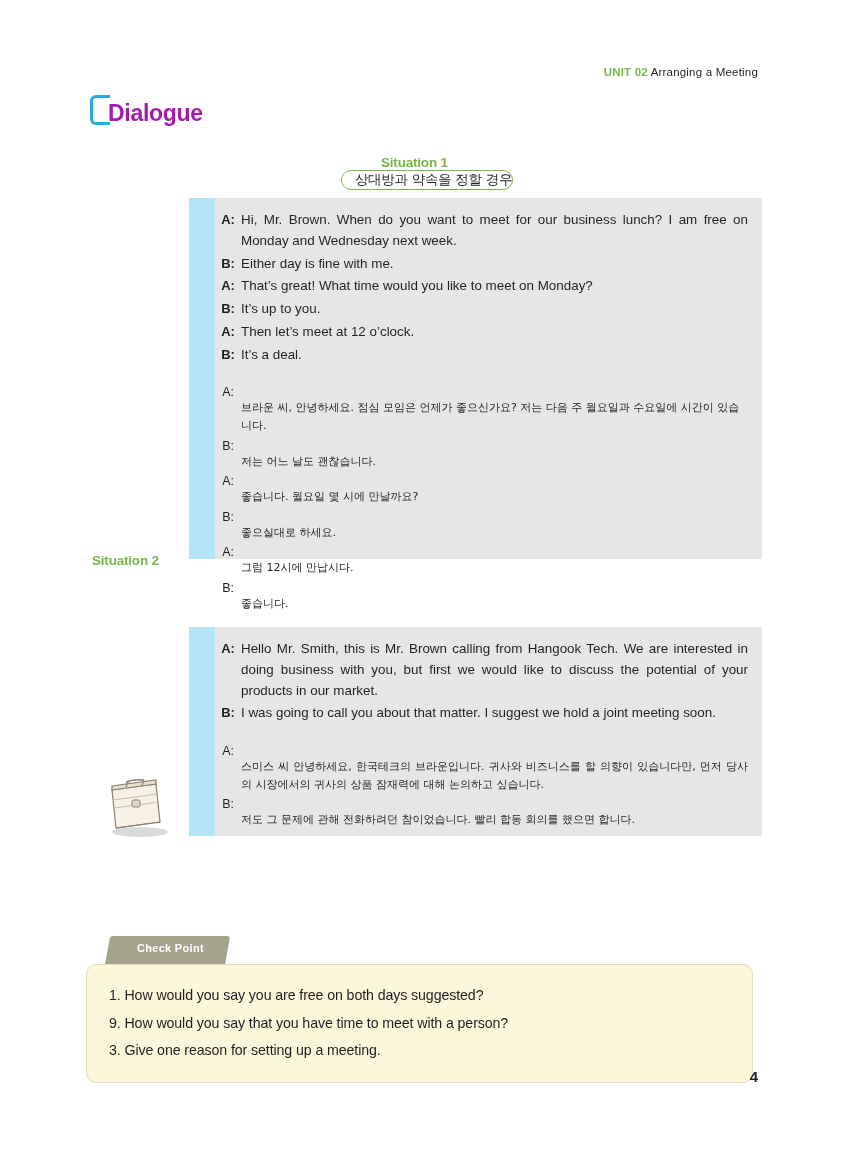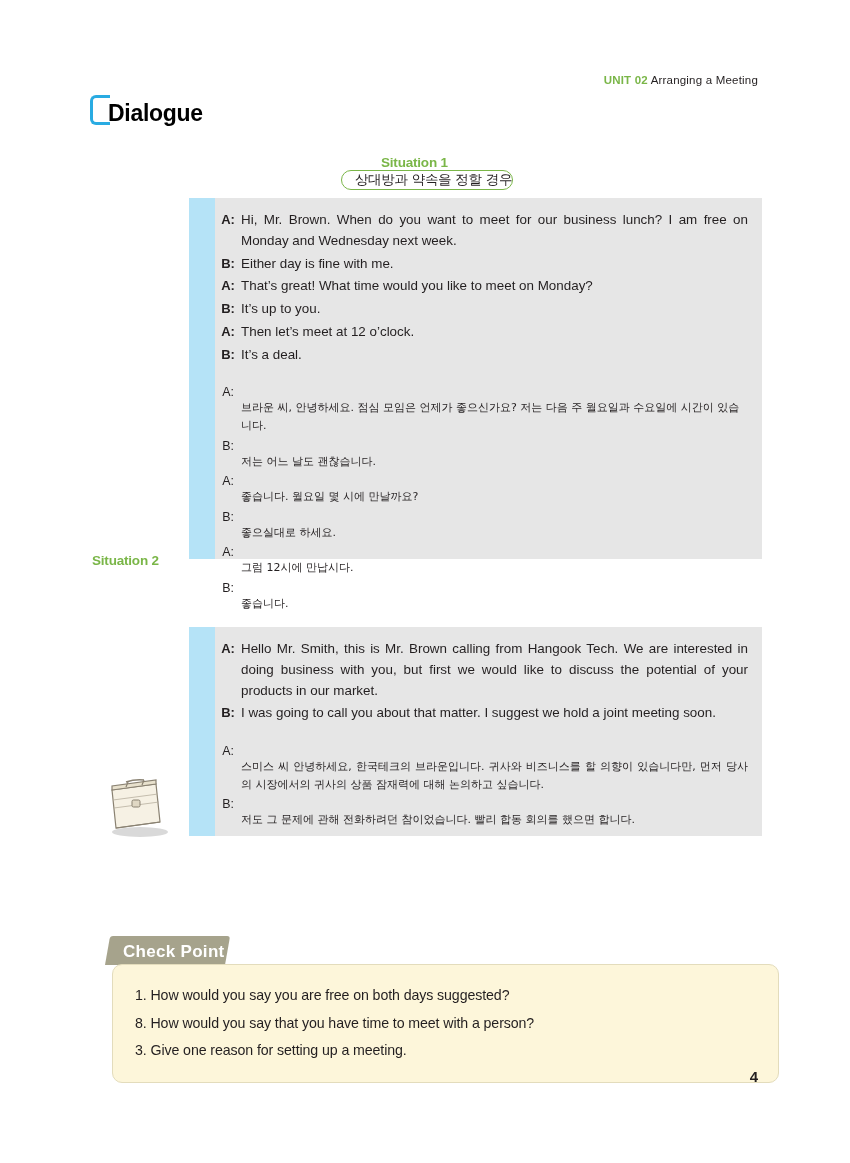--- a/index.html
+++ b/index.html
@@ -18,21 +18,21 @@
   .page {
     position: relative;
     width: 850px;
     height: 1163px;
     box-sizing: border-box;
   }
 
   
   .header {
     position: absolute;
-    top: 74px;
+    top: 66px;
     right: 92px;
     font-size: 11.5px;
     letter-spacing: 0.2px;
     white-space: nowrap;
   }
   .header .unit {
     color: #7ab648;
     font-weight: bold;
     font-size: 11.5px;
   }
@@ -55,21 +55,21 @@
     border: 3px solid #29abe2;
     border-right: none;
     border-radius: 6px 0 0 6px;
     box-sizing: border-box;
     margin-right: -2px;
     margin-bottom: 2px;
   }
   .dialogue-title {
     font-size: 23px;
     font-weight: bold;
-    color: #000000;
+    color: #a21caf;
     letter-spacing: -0.3px;
     line-height: 1;
     padding-bottom: 2px;
   }
 
   
   .situation-row {
     position: absolute;
     left: 92px;
     width: 670px;
@@ -186,30 +186,30 @@
     top: 0;
     width: 120px;
     height: 29px;
     background: #a6a38c;
     border-radius: 3px 3px 0 0;
     transform: skewX(-10deg);
     transform-origin: bottom left;
   }
   .checkpoint-tab .tab-text {
     position: absolute;
-    left: 18px;
+    left: 32px;
     top: 6px;
-    font-size: 17px;
+    font-size: 11px;
     font-weight: bold;
     color: #ffffff;
     letter-spacing: 0.3px;
   }
   .checkpoint-box {
     position: absolute;
-    left: 112px;
+    left: 86px;
     top: 964px;
     width: 667px;
     background: #fdf6da;
     border: 1px solid #e3dcbc;
     border-radius: 10px;
     box-sizing: border-box;
     padding: 17px 32px 17px 22px;
   }
   .cp-item {
     font-size: 14.2px;
@@ -352,19 +352,19 @@
     </svg>
   </div>
 
   <div class="checkpoint-tab">
     <div class="tab-shape"></div>
     <div class="tab-text">Check Point</div>
   </div>
 
   <div class="checkpoint-box">
     <div class="cp-item">1. How would you say you are free on both days suggested?</div>
-    <div class="cp-item">8. How would you say that you have time to meet with a person?</div>
+    <div class="cp-item">9. How would you say that you have time to meet with a person?</div>
     <div class="cp-item">3. Give one reason for setting up a meeting.</div>
   </div>
 
   <div class="page-number">4</div>
 
 </div>
 
 </body></html>

